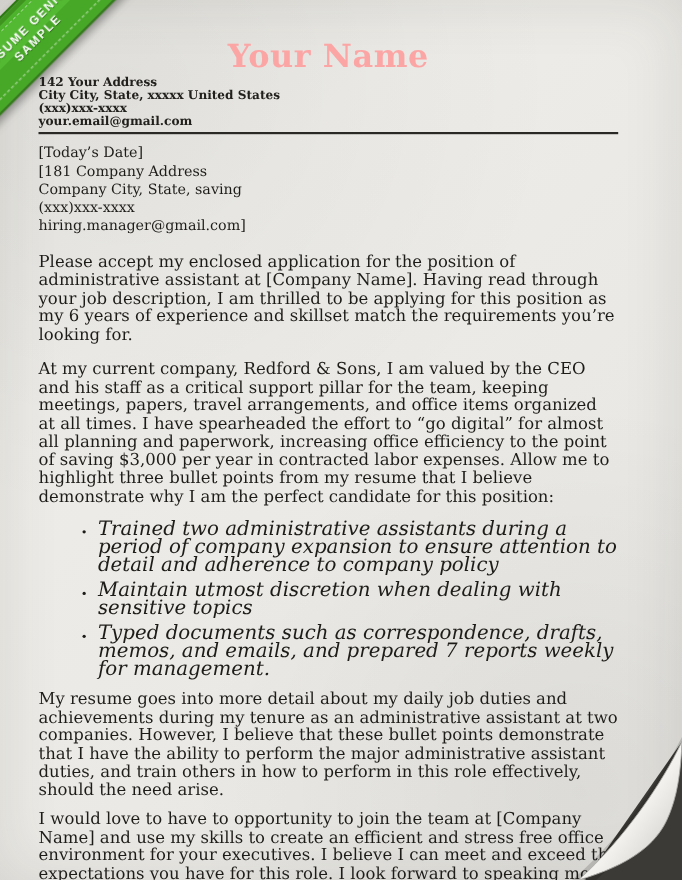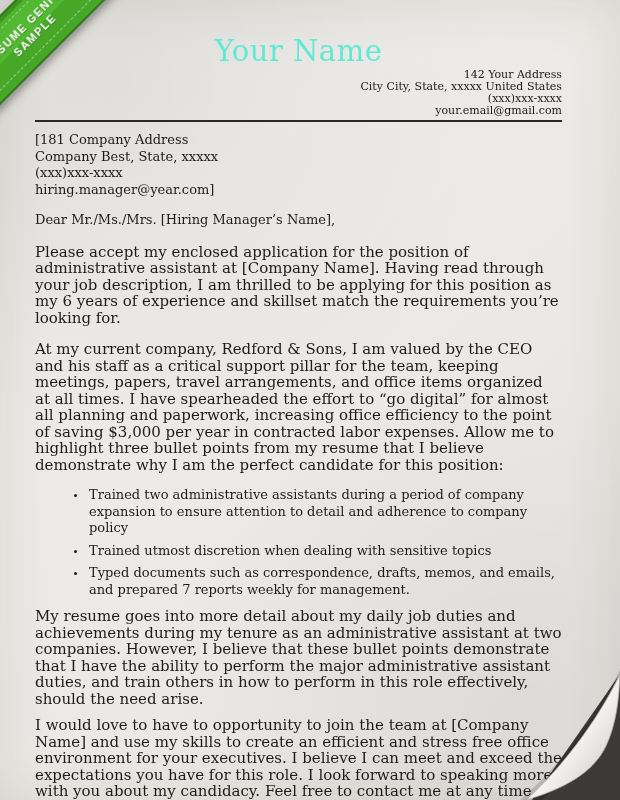--- a/index.html
+++ b/index.html
@@ -13,30 +13,30 @@
       radial-gradient(circle at 18% 10%, rgba(0,0,0,0.045), rgba(0,0,0,0) 45%),
       radial-gradient(circle at 85% 90%, rgba(0,0,0,0.05), rgba(0,0,0,0) 40%),
       linear-gradient(135deg, #e7e6e2 0%, #edece8 28%, #eae9e5 60%, #e6e5e1 100%);
     box-shadow: inset 0 0 55px rgba(60,58,52,0.12);
   }
 
   
   .content { position:absolute; left:35px; top:0; width:527px; color:#1e1c19; }
 
   .letter-name { margin:38px 0 0; text-align:center; font-size:29px; line-height:27px;
-    font-weight:normal; letter-spacing:0.5px; color:#5eead4; }
-  .addr { margin-top:4px; text-align:right; font-size:11px; line-height:12px; color:#22201d; }
+    font-weight:bold; letter-spacing:0.5px; color:#fca5a5; }
+  .addr { margin-top:4px; text-align:left; font-size:11px; line-height:12px; color:#22201d;font-weight:bold; }
   .rule { height:2px; background:#2b2925; margin-top:3px; }
 
   .recipient { margin-top:10px; font-size:13px; line-height:16.5px; }
   .salutation { margin-top:14px; font-size:13px; line-height:16.5px; }
   .para { margin:15px 0 0; font-size:15px; line-height:16.5px; }
   .para.tight { margin-top:10px; }
 
-  ul.points { margin:14px 0 0; padding:0 0 0 52px; font-size:13px; line-height:16.5px; }
+  ul.points { margin:14px 0 0; padding:0 0 0 52px; font-size:18px; line-height:16.5px;font-style:italic; }
   ul.points li { margin:0 0 6px; padding-left:2px; }
   ul.points li::marker { font-size:10px; }
 
   .closing { margin-top:13px; font-size:13px; line-height:16.5px; }
 
   
   .ribbon { position:absolute; top:-2px; left:-85px; width:230px; height:64px;
     transform:rotate(-45deg); filter:drop-shadow(3px 4px 4px rgba(35,35,35,0.45)); }
   .ribbon-inner { position:relative; width:100%; height:100%; box-sizing:border-box;
     background:linear-gradient(180deg, #3f9420 0 4px, #4db22c 4px 9px, #53b832 9px 55%, #47a827 55% 60px, #3f9420 60px 100%);
@@ -62,34 +62,34 @@
     <div class="letter-name">Your Name</div>
     <div class="addr">
       <div>142 Your Address</div>
       <div>City City, State, xxxxx United States</div>
       <div>(xxx)xxx-xxxx</div>
       <div>your.email@gmail.com</div>
     </div>
     <div class="rule"></div>
 
     <div class="recipient">
+      <div>[Today’s Date]</div>
       <div>[181 Company Address</div>
-      <div>Company Best, State, xxxxx</div>
+      <div>Company City, State, saving</div>
       <div>(xxx)xxx-xxxx</div>
-      <div>hiring.manager@year.com]</div>
+      <div>hiring.manager@gmail.com]</div>
     </div>
 
-    <div class="salutation">Dear Mr./Ms./Mrs. [Hiring Manager’s Name],</div>
 
     <p class="para">Please accept my enclosed application for the position of administrative assistant at [Company Name]. Having read through your job description, I am thrilled to be applying for this position as my 6 years of experience and skillset match the requirements you’re looking for.</p>
     <p class="para">At my current company, Redford &amp; Sons, I am valued by the CEO and his staff as a critical support pillar for the team, keeping meetings, papers, travel arrangements, and office items organized at all times. I have spearheaded the effort to “go digital” for almost all planning and paperwork, increasing office efficiency to the point of saving $3,000 per year in contracted labor expenses. Allow me to highlight three bullet points from my resume that I believe demonstrate why I am the perfect candidate for this position:</p>
 
     <ul class="points">
       <li>Trained two administrative assistants during a period of company expansion to ensure attention to detail and adherence to company policy</li>
-      <li>Trained utmost discretion when dealing with sensitive topics</li>
+      <li>Maintain utmost discretion when dealing with sensitive topics</li>
       <li>Typed documents such as correspondence, drafts, memos, and emails, and prepared 7 reports weekly for management.</li>
     </ul>
 
     <p class="para tight">My resume goes into more detail about my daily job duties and achievements during my tenure as an administrative assistant at two companies. However, I believe that these bullet points demonstrate that I have the ability to perform the major administrative assistant duties, and train others in how to perform in this role effectively, should the need arise.</p>
     <p class="para tight">I would love to have to opportunity to join the team at [Company Name] and use my skills to create an efficient and stress free office environment for your executives. I believe I can meet and exceed the expectations you have for this role. I look forward to speaking more with you about my candidacy. Feel free to contact me at any time.</p>
 
     <div class="closing">
       <div>[Your Name]</div>
     </div>
 

